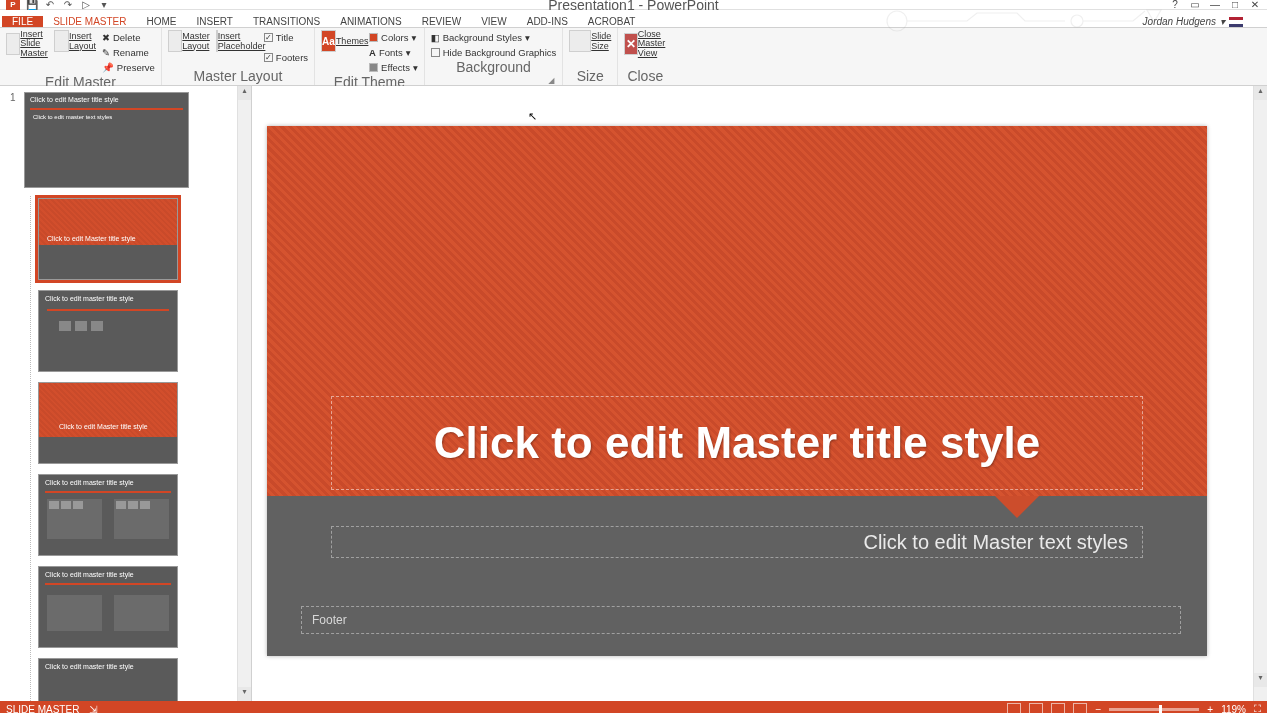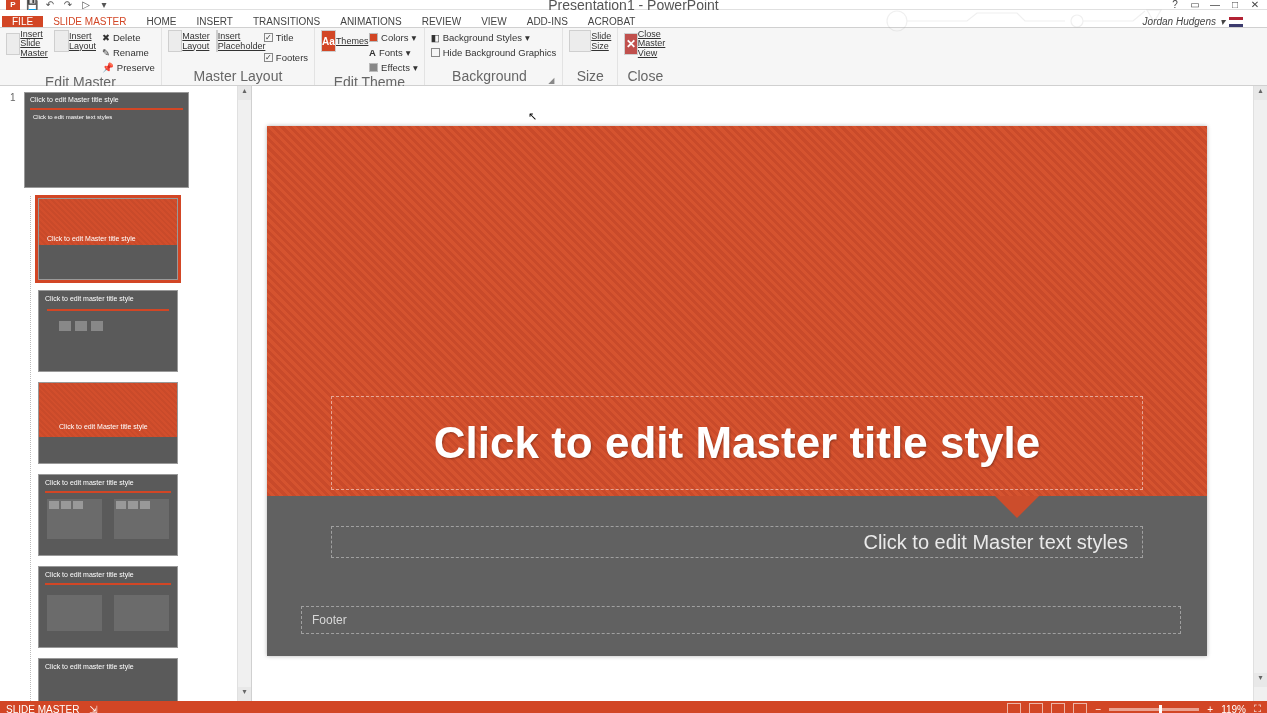--- a/index.html
+++ b/index.html
@@ -227,21 +227,21 @@
             <span>◧</span>
             <span>Background Styles</span>
             <span>▾</span>
           </div>
         <div class="smallrow">
             <span class="chk"></span>
             <span>Hide Background Graphics</span>
           </div>
       </div>
     </div>
-    <div style="display:flex;justify-content:flex-start;">
+    <div style="display:flex;justify-content:flex-start;flex-direction:column;">
         <div class="label" style="flex:1">Background</div>
         <span class="dialog-launcher">◢</span>
       </div>
   </div>
 
   <div class="rgroup">
     <div class="body">
       <div class="bigbtn">
           <div class="ico"></div>
           <div class="txt">Slide<br>Size</div>

